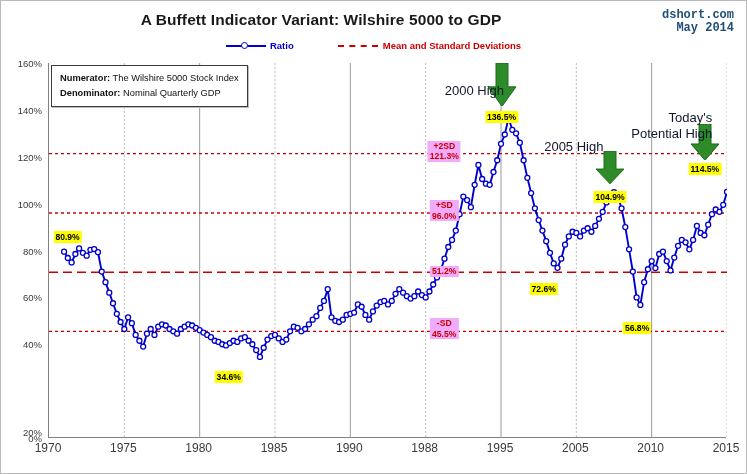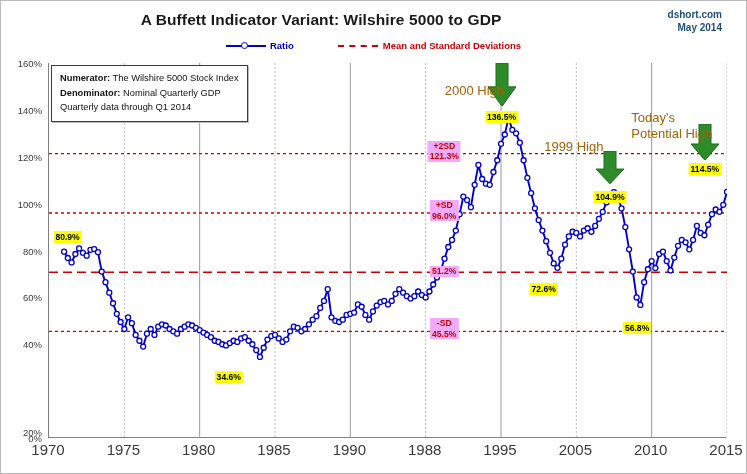--- a/index.html
+++ b/index.html
@@ -4,22 +4,22 @@
 <title>A Buffett Indicator Variant: Wilshire 5000 to GDP</title>
 <style>
   html,body{margin:0;padding:0;background:#fff;}
   body{width:747px;height:474px;overflow:hidden;
        font-family:"Liberation Sans","DejaVu Sans",sans-serif;}
   #frame{position:relative;width:745px;height:472px;border:1px solid #b9b9b9;background:#fff;}
 
   #chart-title{position:absolute;left:0;top:10px;width:640px;text-align:center;
       font-size:15.5px;font-weight:bold;color:#1a1a1a;letter-spacing:.1px;}
 
-  #source-block{position:absolute;right:24px;top:8px;text-align:right;
-      font-size:10px;font-weight:bold;color:#1f4e79;line-height:12.5px;}
+  #source-block{position:absolute;right:12px;top:8px;text-align:right;
+      font-size:12px;font-weight:bold;color:#1f4e79;line-height:12.5px;font-family:Liberation Mono, monospace;}
 
   
   #legend{position:absolute;left:0;top:38px;width:745px;text-align:center;font-size:0;}
   #legend .li{display:inline-block;vertical-align:middle;font-size:9.5px;font-weight:bold;}
   #legend .li+.li{margin-left:44px;}
   .lg-ratio-mark{display:inline-block;vertical-align:middle;width:40px;height:9px;position:relative;}
   .lg-ratio-mark i{position:absolute;left:0;top:4px;width:40px;height:2px;background:#0000cc;display:block;}
   .lg-ratio-mark b{position:absolute;left:15px;top:1px;width:7px;height:7px;border-radius:50%;
       background:#fff;border:1.6px solid #0000cc;box-sizing:border-box;display:block;}
   .lg-ratio-txt{color:#0000cc;margin-left:4px;vertical-align:middle;}
@@ -32,37 +32,37 @@
   #plot{position:absolute;left:47px;top:62px;width:678px;height:375px;
         border-left:1px solid #808080;border-bottom:1px solid #808080;box-sizing:border-box;}
   #plotsvg{position:absolute;left:0;top:0;}
 
   
   .ylab{position:absolute;right:751px;font-size:9.5px;color:#3a3a3a;text-align:right;
         width:40px;transform:translateY(-50%);}
   .yaxis-wrap{position:absolute;left:0;top:62px;width:47px;height:375px;}
   .yaxis-wrap .ylab{position:absolute;right:6px;width:40px;}
   .xaxis-wrap{position:absolute;left:47px;top:440px;width:678px;height:20px;}
-  .xlab{position:absolute;font-size:15px;color:#3a3a3a;transform:translateX(-50%);top:0;}
+  .xlab{position:absolute;font-size:12px;color:#3a3a3a;transform:translateX(-50%);top:0;}
 
   
   #info-box{position:absolute;left:50px;top:64px;background:#fff;border:1px solid #3a3a3a;
       padding:5px 8px 6px 8px;font-size:9.3px;color:#111;line-height:14.5px;box-shadow:1px 1px 0 #bdbdbd;}
   #info-box b{font-weight:bold;}
 
   
   .sdlab{position:absolute;font-size:8.6px;font-weight:bold;color:#cc0000;text-align:center;
       transform:translateX(-50%);line-height:10.5px;background:#f0abfc;padding:0 2px;}
 
   
   .vlab{position:absolute;background:#ffff00;color:#000;font-size:8.6px;font-weight:bold;
       padding:1px 2px 1px 2px;transform:translateX(-50%);white-space:nowrap;line-height:10px;}
 
   
-  .anno{position:absolute;font-size:13px;color:#a16207;text-align:left;
+  .anno{position:absolute;font-size:13px;color:#0f172a;text-align:right;
       transform:translateX(-50%);line-height:16px;white-space:nowrap;}
 
   
   .arrow{position:absolute;transform:translateX(-50%);}
 </style>
 </head>
 <body>
 
 <div id="frame">
 
@@ -325,21 +325,20 @@
 
   <div id="info-box">
     <div>
       <b>Numerator:</b>
       <span>The Wilshire 5000 Stock Index</span>
     </div>
     <div>
       <b>Denominator:</b>
       <span>Nominal Quarterly GDP</span>
     </div>
-    <div>Quarterly data through Q1 2014</div>
   </div>
 
 <div class="sdlab" style="left: 443.253px; top: 139.703px;">
       <div>+2SD</div>
       <div>121.3%</div>
     </div>
     <div class="sdlab" style="left: 443.253px; top: 199px;">
       <div>+SD</div>
       <div>96.0%</div>
     </div>
@@ -353,21 +352,21 @@
     <div class="arrow" style="left: 500.507px; top: 62px; width: 30px; height: 43.3594px;"><svg width="30" height="43.359375" viewBox="0 0 30 43.359375">
         <polygon points="9,0 21,0 21,23.847656250000004 29,23.847656250000004 15,43.359375 1,23.847656250000004 9,23.847656250000004" fill="#2e8b29" stroke="#1f6b1c" stroke-width="1"></polygon>
       </svg></div>
     <div class="anno" style="left: 473.387px; top: 81.9219px;">
       <div>2000 High</div>
     </div>
     <div class="arrow" style="left: 608.987px; top: 149.891px; width: 30px; height: 32.8125px;"><svg width="30" height="32.8125" viewBox="0 0 30 32.8125">
         <polygon points="9,0 21,0 21,18.046875 29,18.046875 15,32.8125 1,18.046875 9,18.046875" fill="#2e8b29" stroke="#1f6b1c" stroke-width="1"></polygon>
       </svg></div>
     <div class="anno" style="left: 572.827px; top: 138.172px;">
-      <div>1999 High</div>
+      <div>2005 High</div>
     </div>
     <div class="arrow" style="left: 703.907px; top: 122.938px; width: 30px; height: 36.3281px;"><svg width="30" height="36.328125" viewBox="0 0 30 36.328125">
         <polygon points="9,0 21,0 21,19.98046875 29,19.98046875 15,36.328125 1,19.98046875 9,19.98046875" fill="#2e8b29" stroke="#1f6b1c" stroke-width="1"></polygon>
       </svg></div>
     <div class="anno" style="left: 670.76px; top: 108.875px;">
       <div>Today's</div>
       <div>Potential High</div>
     </div>
     <div class="vlab" style="left: 66.5867px; top: 229.578px;">80.9%</div>
     <div class="vlab" style="left: 227.8px; top: 370.203px;">34.6%</div>

